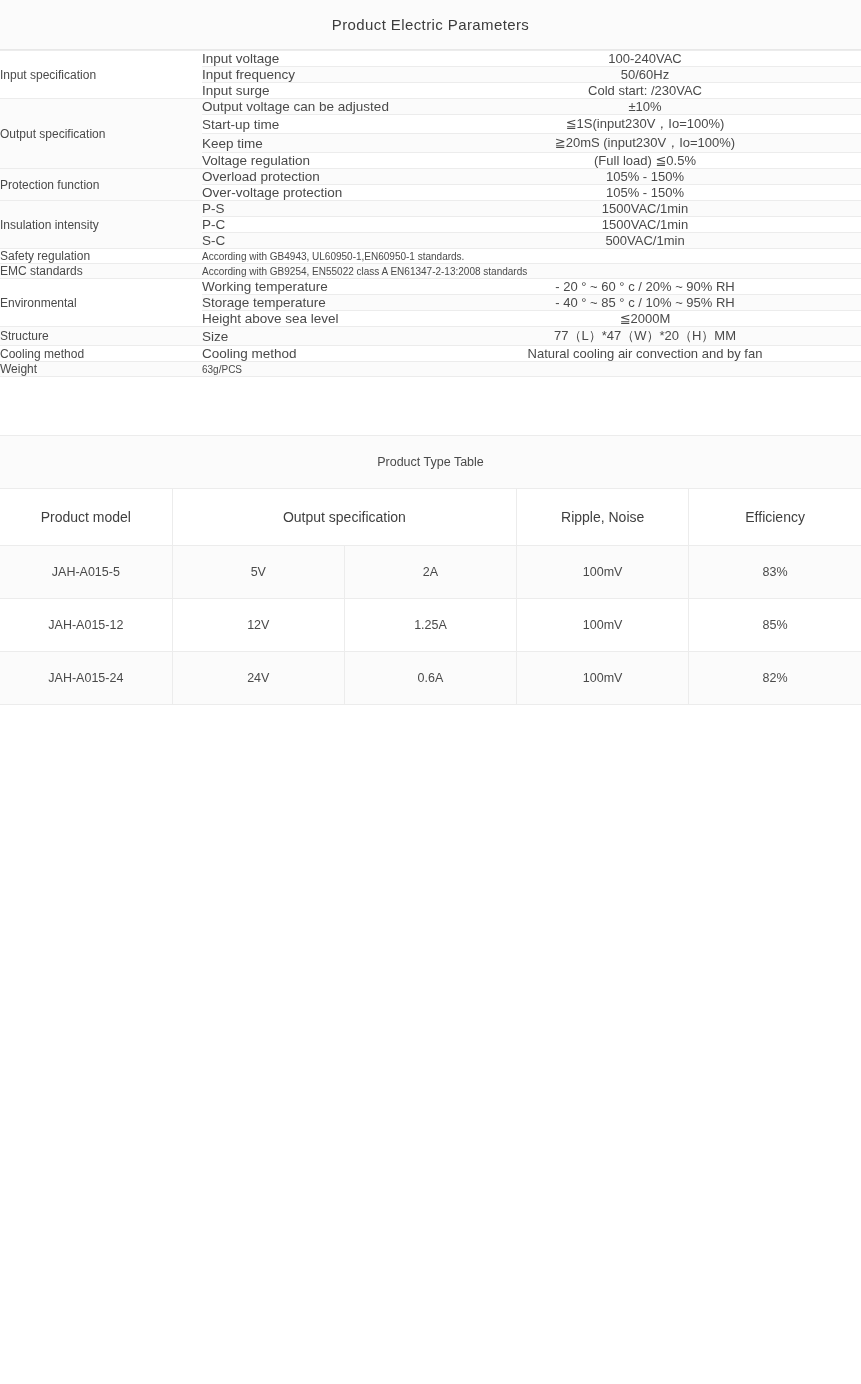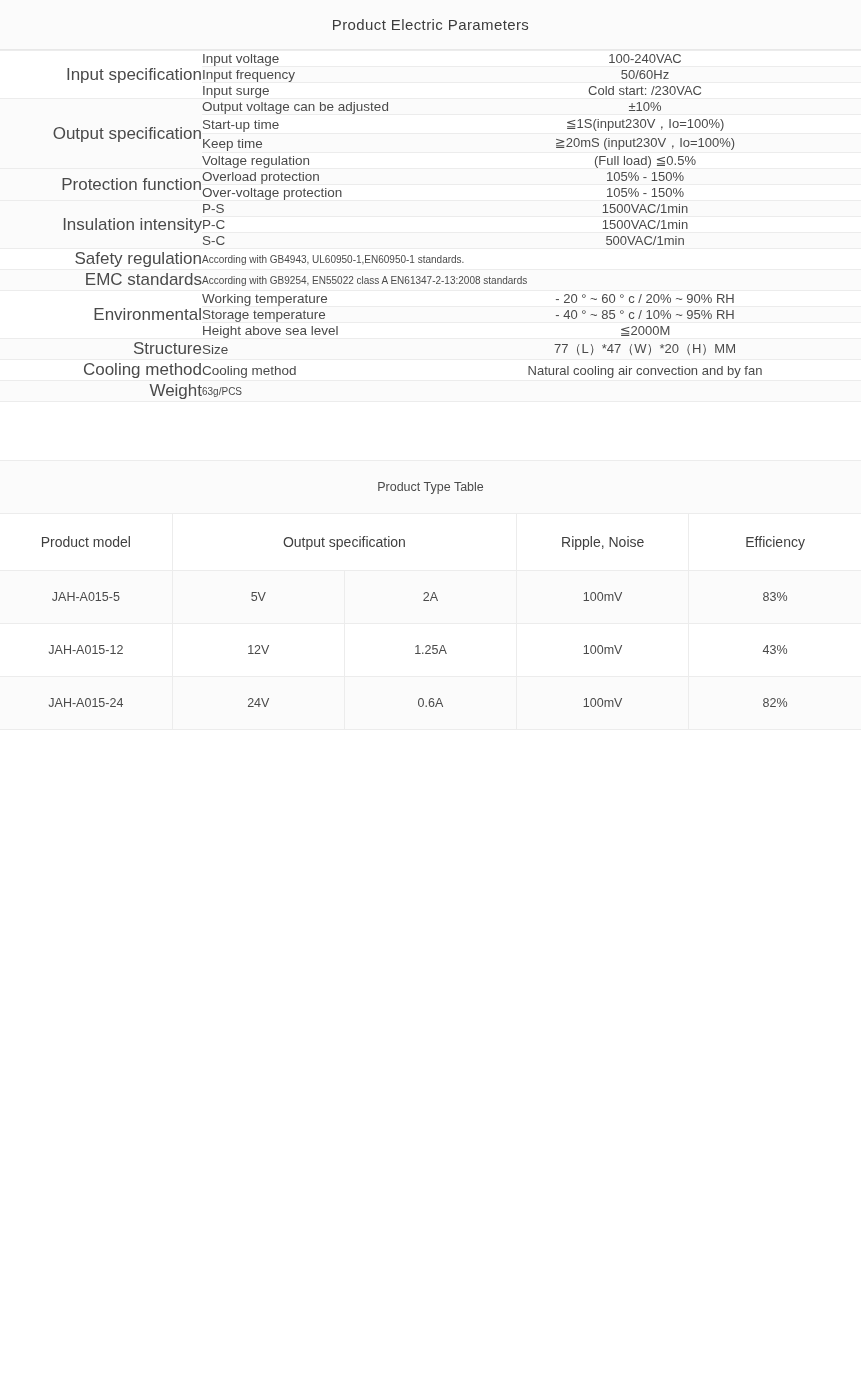--- a/index.html
+++ b/index.html
@@ -35,23 +35,23 @@
   table.spec td {
     border: 1px solid #ececec;
     border-left: none;
     border-right: none;
     padding: 0;
     vertical-align: middle;
     color: #4a4a4a;
   }
   td.group {
     width: 202px;
-    text-align: right;
+    text-align: left;
     color: #4a4a4a;
-    font-size: 17px;
+    font-size: 12px;
     border-right: 1px solid #ececec;
     padding: 8px 6px;
     background: #ffffff;
   }
   td.item {
     width: 227px;
     padding: 18px 0 18px 36px;
     border-right: 1px solid #ececec;
     font-size: 13.5px;
     background: #ffffff;
@@ -229,21 +229,21 @@
           <td class="divider">5V</td>
           <td class="divider">2A</td>
           <td class="divider">100mV</td>
           <td>83%</td>
         </tr>
         <tr>
           <td class="divider">JAH-A015-12</td>
           <td class="divider">12V</td>
           <td class="divider">1.25A</td>
           <td class="divider">100mV</td>
-          <td>43%</td>
+          <td>85%</td>
         </tr>
         <tr class="shade">
           <td class="divider">JAH-A015-24</td>
           <td class="divider">24V</td>
           <td class="divider">0.6A</td>
           <td class="divider">100mV</td>
           <td>82%</td>
         </tr>
       </tbody>
   </table>

